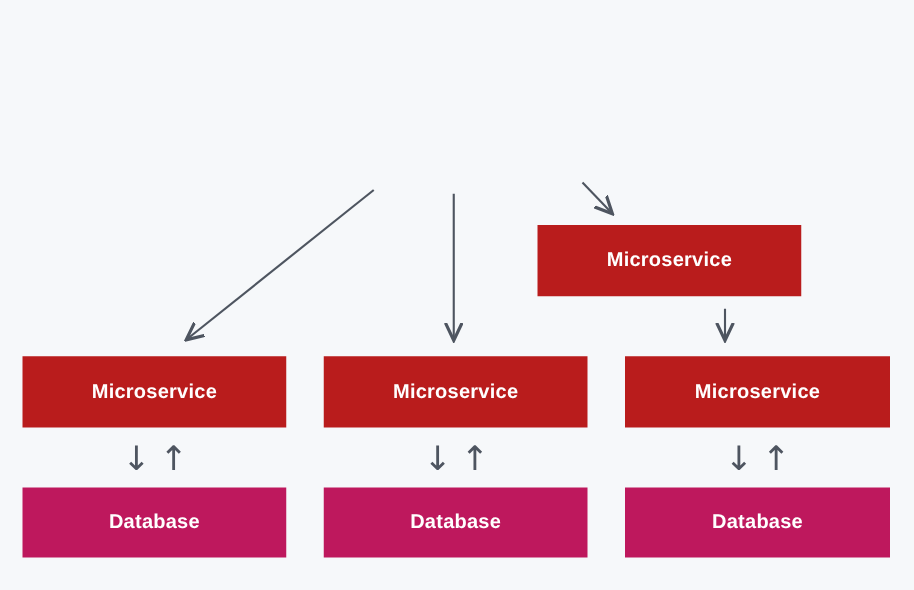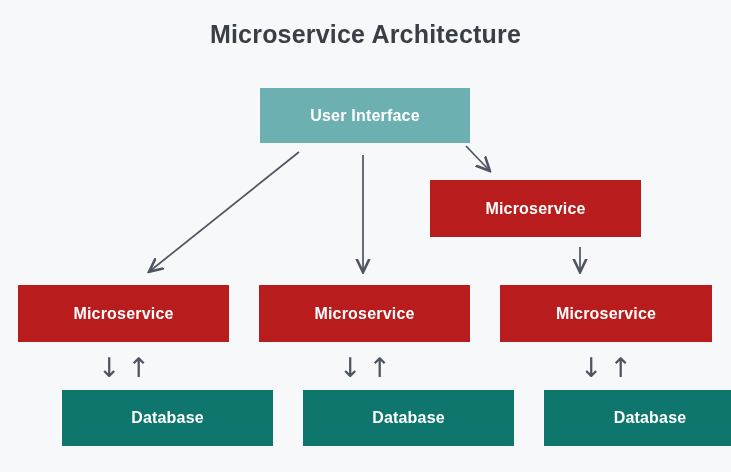--- a/index.html
+++ b/index.html
@@ -36,21 +36,21 @@
     align-items: center;
     justify-content: center;
     color: #ffffff;
     font-size: 16px;
     font-weight: bold;
     letter-spacing: 0.2px;
     box-sizing: border-box;
   }
   .node.ui      { background: #6db0b2; }
   .node.service { background: #b91c1c; }
-  .node.db      { background: #0f766e; margin-left: 44px; }
+  .node.db      { background: #be185d; }
 
   
   #node-ui          { left: 260px; top:  88px; width: 210px; height: 55px; }
   #node-service-top { left: 430px; top: 180px; width: 211px; height: 57px; }
 
   #node-service-1   { left:  18px; top: 285px; width: 211px; height: 57px; }
   #node-service-2   { left: 259px; top: 285px; width: 211px; height: 57px; }
   #node-service-3   { left: 500px; top: 285px; width: 212px; height: 57px; }
 
   #node-db-1        { left:  18px; top: 390px; width: 211px; height: 56px; }
@@ -82,41 +82,37 @@
     width: 731px;
     height: 472px;
     pointer-events: none;
   }
 </style>
 </head>
 <body>
 
 <div id="canvas">
 
-  <div id="title">Microservice Architecture</div>
 
   <svg id="edges" viewBox="0 0 731 472" xmlns="http://www.w3.org/2000/svg">
     <defs>
       <marker id="ah" markerWidth="9" markerHeight="9" refX="7.2" refY="4.5" orient="auto" markerUnits="strokeWidth">
         <path d="M0.4,0.9 L8,4.5 L0.4,8.1" fill="none" stroke="#4e5560" stroke-width="1.5" stroke-linecap="square" stroke-linejoin="miter"></path>
       </marker>
     </defs>
 
     <line x1="299" y1="152" x2="150" y2="271" stroke="#4e5560" stroke-width="1.7" marker-end="url(#ah)"></line>
 
     <line x1="363" y1="155" x2="363" y2="271" stroke="#4e5560" stroke-width="1.7" marker-end="url(#ah)"></line>
 
     <line x1="466" y1="146" x2="489" y2="170" stroke="#4e5560" stroke-width="1.7" marker-end="url(#ah)"></line>
 
     <line x1="580" y1="247" x2="580" y2="271" stroke="#4e5560" stroke-width="1.7" marker-end="url(#ah)"></line>
   </svg>
 
-  <div class="node ui" id="node-ui">
-    <span>User Interface</span>
-  </div>
 
   <div class="node service" id="node-service-top">
     <span>Microservice</span>
   </div>
 
   <div class="node service" id="node-service-1">
     <span>Microservice</span>
   </div>
 
   <div class="node service" id="node-service-2">

